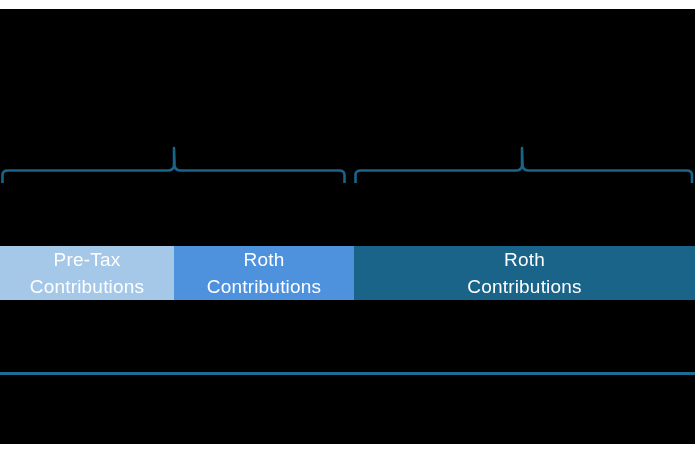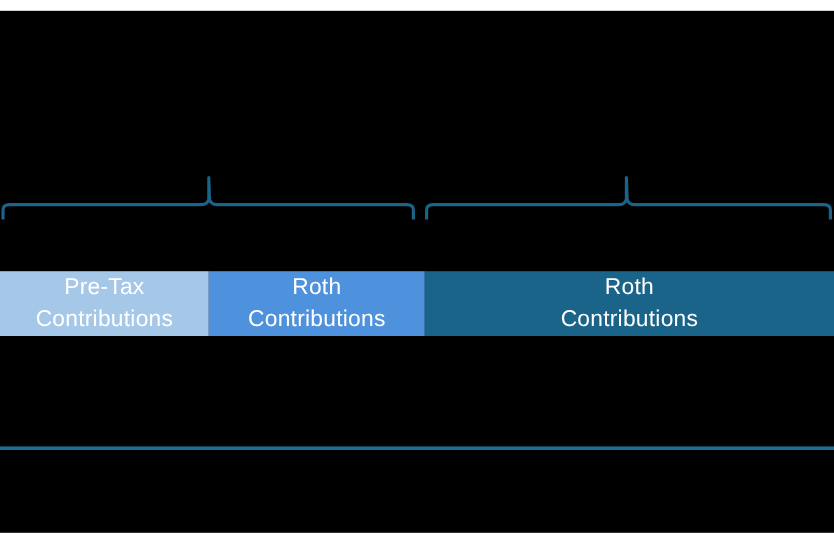--- a/index.html
+++ b/index.html
@@ -35,21 +35,21 @@
   }
 
   
   .bar {
     position: absolute;
     left: 0;
     top: 205px;
     width: 695px;
     height: 95px;
     display: flex;
-    align-items: center;
+    align-items: flex-end;
   }
   .seg {
     display: flex;
     flex-direction: column;
     align-items: center;
     justify-content: center;
     color: #ffffff;
     font-size: 19px;
     line-height: 27px;
     text-align: center;

